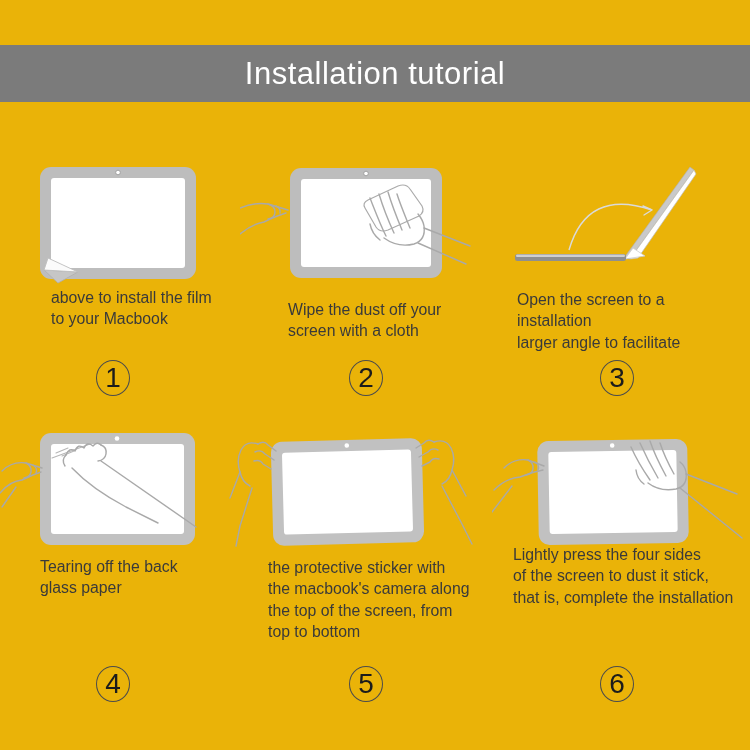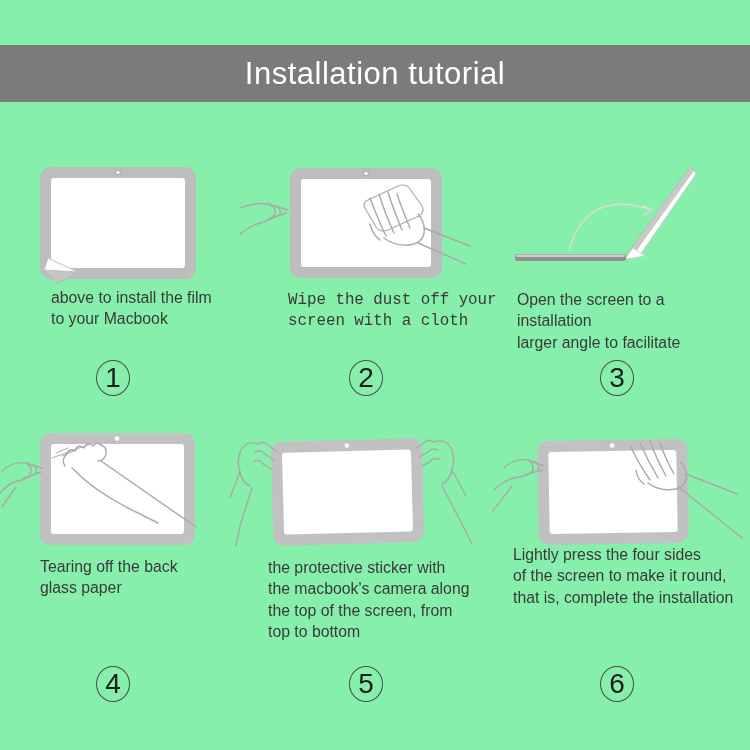--- a/index.html
+++ b/index.html
@@ -1,30 +1,30 @@
 <!DOCTYPE html>
 <html><head>
 <meta charset="utf-8">
 <style>
   html,body{margin:0;padding:0;background:#fff;}
-  .page{position:relative;width:750px;height:750px;background:#86efac;overflow:hidden;
+  .page{position:relative;width:750px;height:750px;background:#eab308;overflow:hidden;
         font-family:"Liberation Sans",sans-serif;}
   .header{position:absolute;left:0;top:45px;width:750px;height:57px;background:#7b7b7b;
           display:flex;align-items:center;justify-content:center;}
   .header-title{color:#ffffff;font-size:31px;letter-spacing:0.5px;}
   .ill{position:absolute;}
   .ill1{left:30px;top:162px;}
   .ill2{left:240px;top:158px;}
   .ill3{left:505px;top:156px;}
   .ill4{left:0px;top:423px;}
   .ill5{left:228px;top:428px;}
   .ill6{left:492px;top:428px;}
   .cap{position:absolute;font-size:15.8px;line-height:21.4px;color:#3a3a3a;white-space:nowrap;}
   .cap1{left:51px;top:287px;}
-  .cap2{left:288px;top:290px;font-family:Liberation Mono, monospace;}
+  .cap2{left:288px;top:299px;}
   .cap3{left:517px;top:289px;}
   .cap4{left:40px;top:556px;}
   .cap5{left:268px;top:557px;}
   .cap6{left:513px;top:544px;}
   .num{position:absolute;width:34px;height:36px;border:1.5px solid #4c4c4c;border-radius:50%;
        display:flex;align-items:center;justify-content:center;
        font-size:28px;color:#1c1c1c;box-sizing:border-box;}
   .num1{left:96px;top:360px;}
   .num2{left:349px;top:360px;}
   .num3{left:600px;top:360px;}
@@ -206,19 +206,19 @@
       <g>
         <path class="line" d="M12,40 Q22,30 36,32 L52,38"></path>
         <path class="line" d="M36,32 q6,3 5,9 q-1,5 -7,6"></path>
         <path class="line" d="M43,34 q5,3 3,8"></path>
         <path class="line" d="M2,62 Q14,50 28,49 Q40,44 51,42"></path>
         <path class="line" d="M0,84 L20,58"></path>
       </g>
     </svg>
     <div class="cap cap6">
       <div>Lightly press the four sides</div>
-      <div>of the screen to make it round,</div>
+      <div>of the screen to dust it stick,</div>
       <div>that is, complete the installation</div>
     </div>
     <div class="num num6">6</div>
   </div>
 
 </div>
 
 </body></html>

